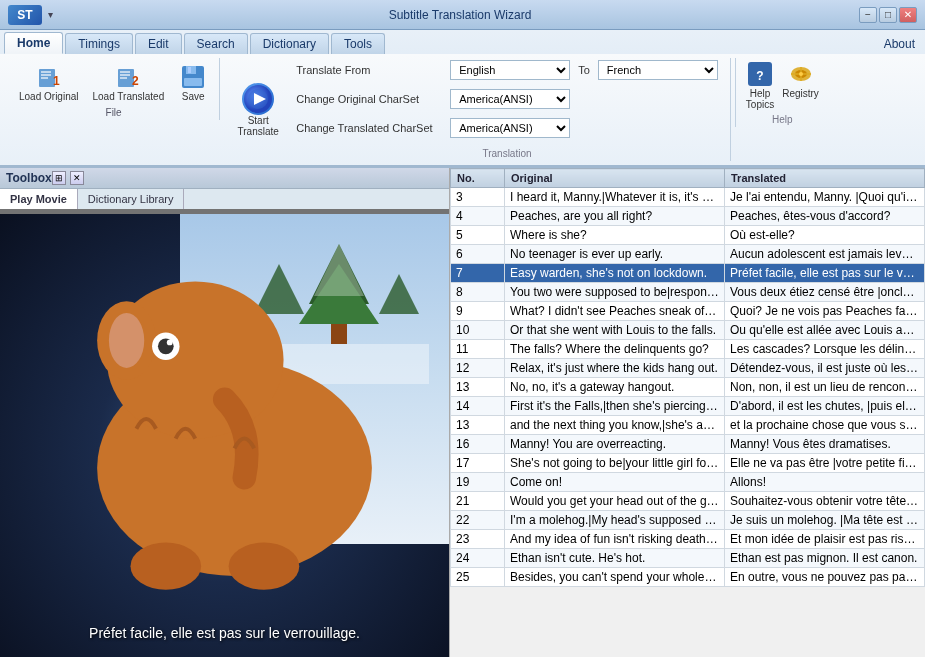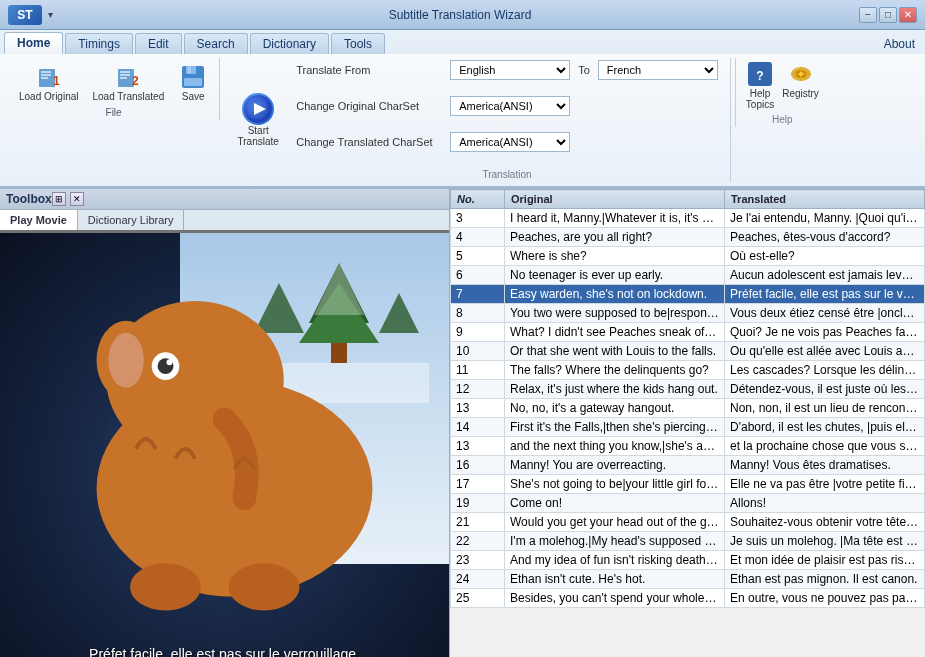--- a/index.html
+++ b/index.html
@@ -117,21 +117,21 @@
     }
     .ribbon-group-label {
       font-size: 10px;
       color: #556;
       margin-top: auto;
       padding-top: 2px;
     }
     .translation-controls {
       display: flex;
       flex-direction: column;
-      gap: 16px;
+      gap: 9px;
       padding: 2px 8px;
       flex: 1;
     }
     .tc-row {
       display: flex;
       align-items: center;
       gap: 4px;
     }
     .tc-label {
       font-size: 11px;
@@ -229,21 +229,21 @@
     .toolbox-ctrl-btn {
       width: 14px; height: 14px;
       border: 1px solid #889;
       background: linear-gradient(to bottom, #eef, #cce);
       display: flex; align-items: center; justify-content: center;
       font-size: 9px; cursor: pointer;
     }
     .toolbox-tabs {
       display: flex;
       background: #dde8f0;
-      border-bottom: 3px solid #737373;
+      border-bottom: 5px solid #737373;
     }
     .toolbox-tab {
       padding: 4px 10px;
       font-size: 11px;
       cursor: pointer;
       border-right: 1px solid #aab;
       color: #334;
     }
     .toolbox-tab.active {
       background: white;
@@ -327,21 +327,21 @@
     .subtitle-table tr:nth-child(even) td {
       background: #f4f8fc;
     }
     .subtitle-table tr:nth-child(odd) td {
       background: white;
     }
     .subtitle-table tr.selected td {
       background: #3366aa;
       color: white;
     }
-    .no-col { width: 54px; font-style: italic; }
+    .no-col { width: 54px; }
     .orig-col { width: 220px; }
 
     
     .bottom-tabs {
       background: #e0e8f0;
       border-top: 1px solid #a0b0c0;
       display: flex;
       padding: 0 4px;
       align-items: flex-end;
       height: 22px;

